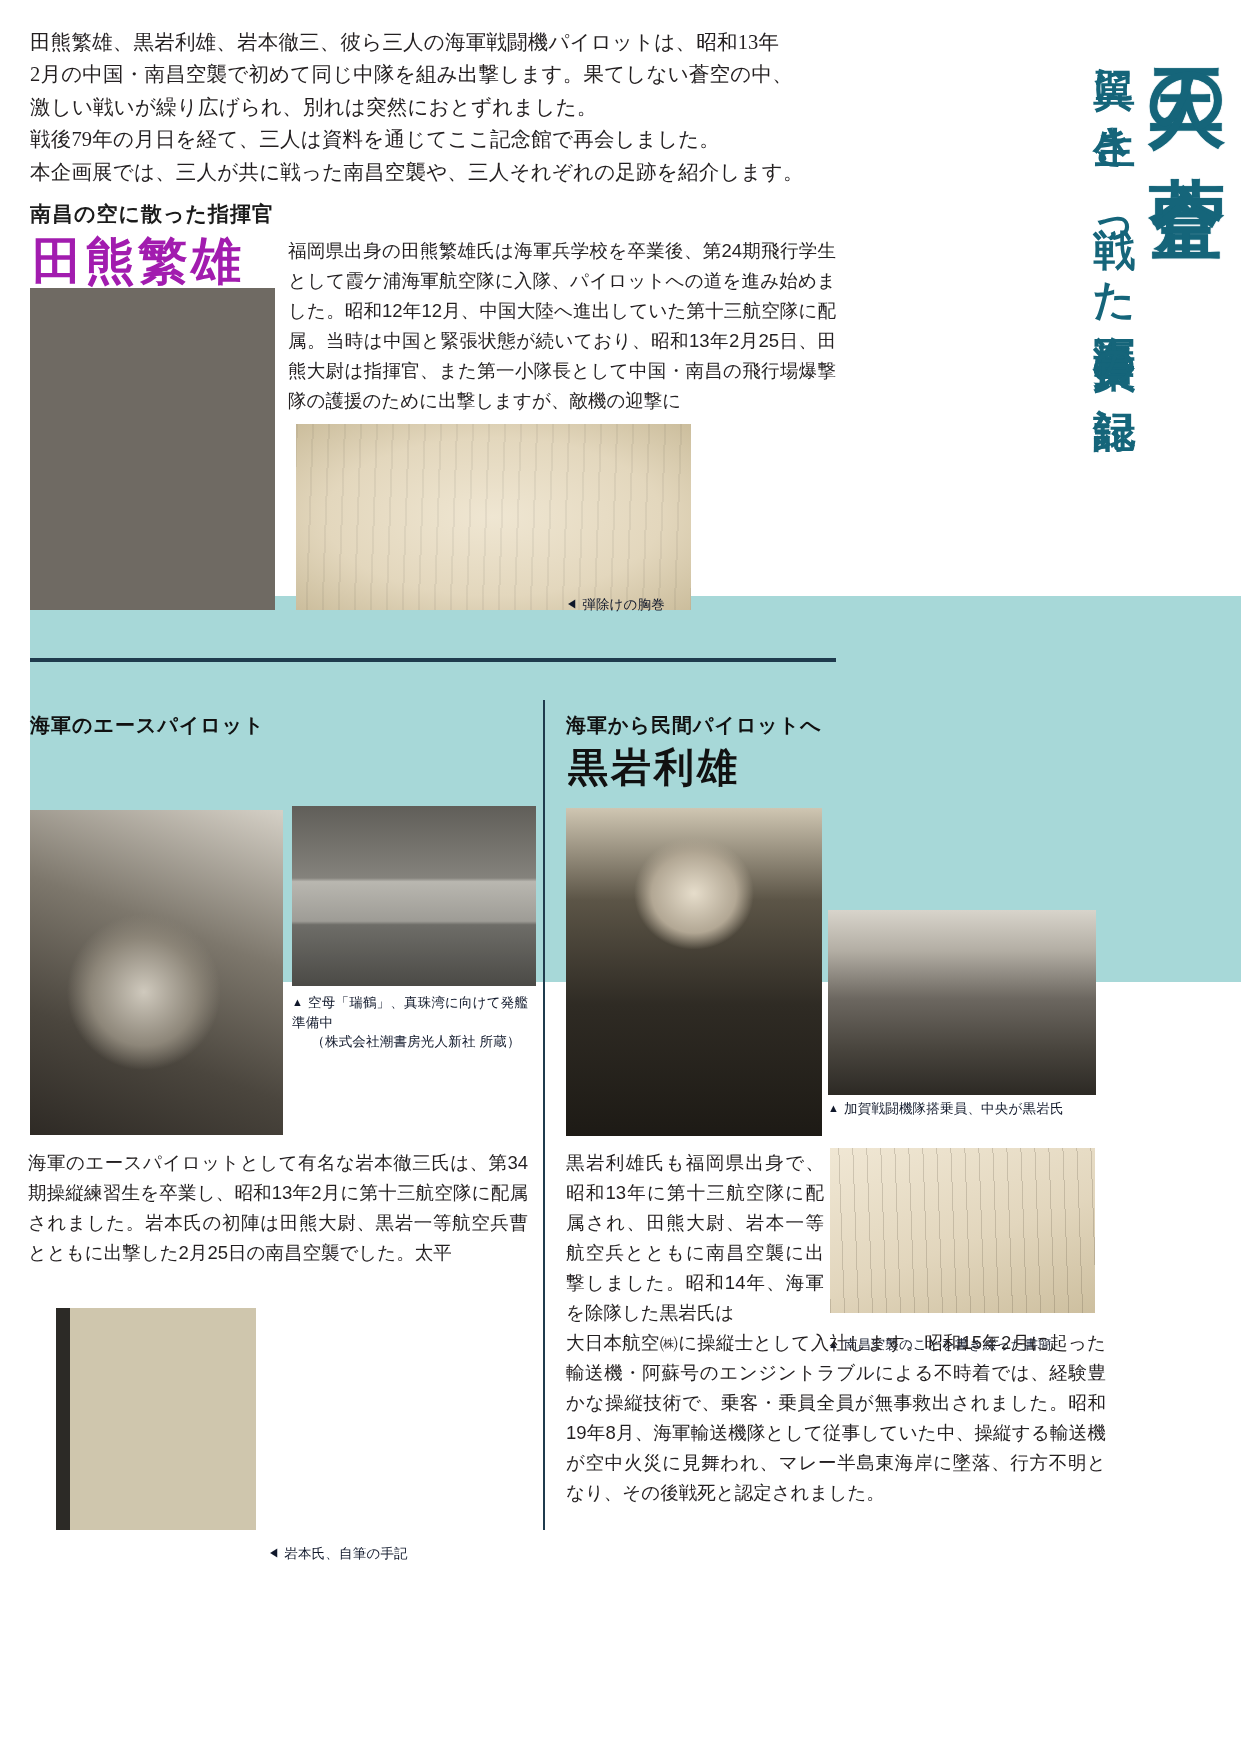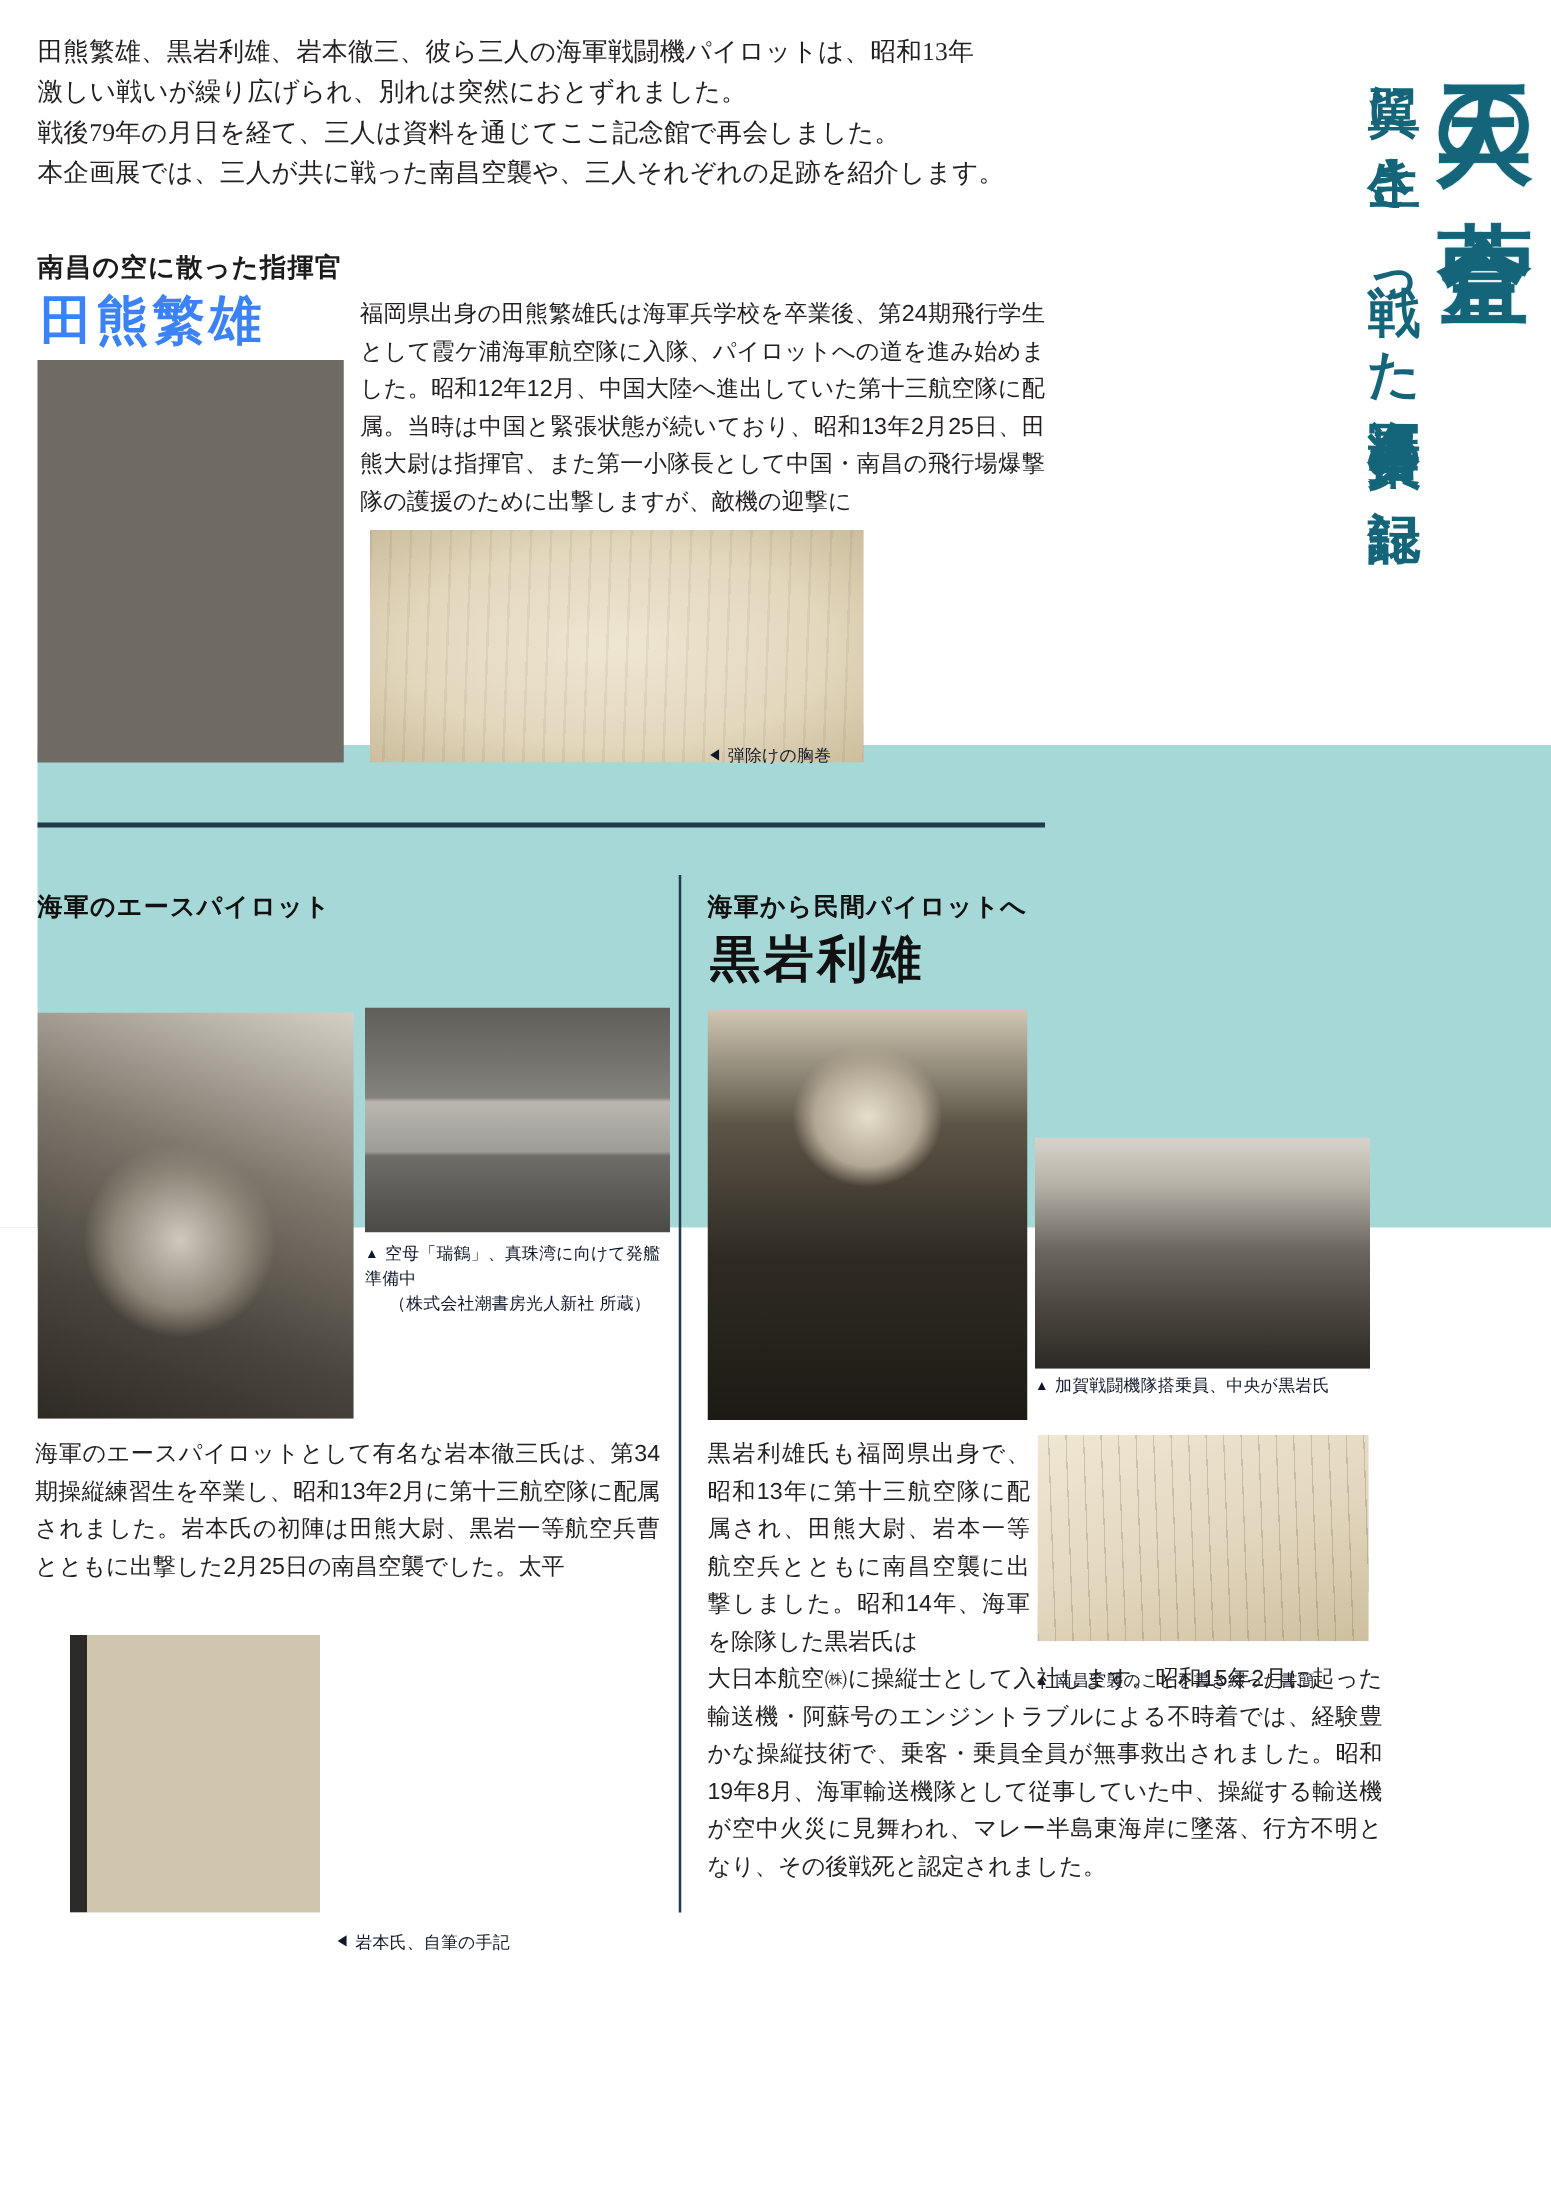--- a/index.html
+++ b/index.html
@@ -98,24 +98,24 @@
     font-family: "Liberation Sans", sans-serif;
     font-weight: bold;
     font-size: 21px;
     color: #1b1b1b;
     letter-spacing: 1px;
   }
   .sec1-name {
     position: absolute;
     left: 32px;
     top: 228px;
-    font-size: 42px;
+    font-size: 50px;
     font-weight: bold;
     letter-spacing: 3px;
-    color: #3b82f6;
+    color: #a21caf;
   }
 
   .photo {
     background: #6f6a63;
     position: absolute;
     overflow: hidden;
   }
   .photo .ph-inner {
     width: 100%;
     height: 100%;
@@ -354,20 +354,21 @@
 
 <div class="page">
 
   <div class="vtitle-wrap">
     <div class="vtitle-main">三人の蒼空</div>
     <div class="vtitle-sub">翼に生き、戦った海軍搭乗員の記録</div>
   </div>
 
   <div class="intro">
     <p>田熊繁雄、黒岩利雄、岩本徹三、彼ら三人の海軍戦闘機パイロットは、昭和13年</p>
+    <p>2月の中国・南昌空襲で初めて同じ中隊を組み出撃します。果てしない蒼空の中、</p>
     <p>激しい戦いが繰り広げられ、別れは突然におとずれました。</p>
     <p>戦後79年の月日を経て、三人は資料を通じてここ記念館で再会しました。</p>
     <p>本企画展では、三人が共に戦った南昌空襲や、三人それぞれの足跡を紹介します。</p>
   </div>
 
   <div class="sec1-eyebrow">南昌の空に散った指揮官</div>
   <div class="sec1-name">田熊繁雄</div>
 
   <div class="photo" id="photo-taguma">
     <div class="ph-inner ph-portrait-taguma"></div>

